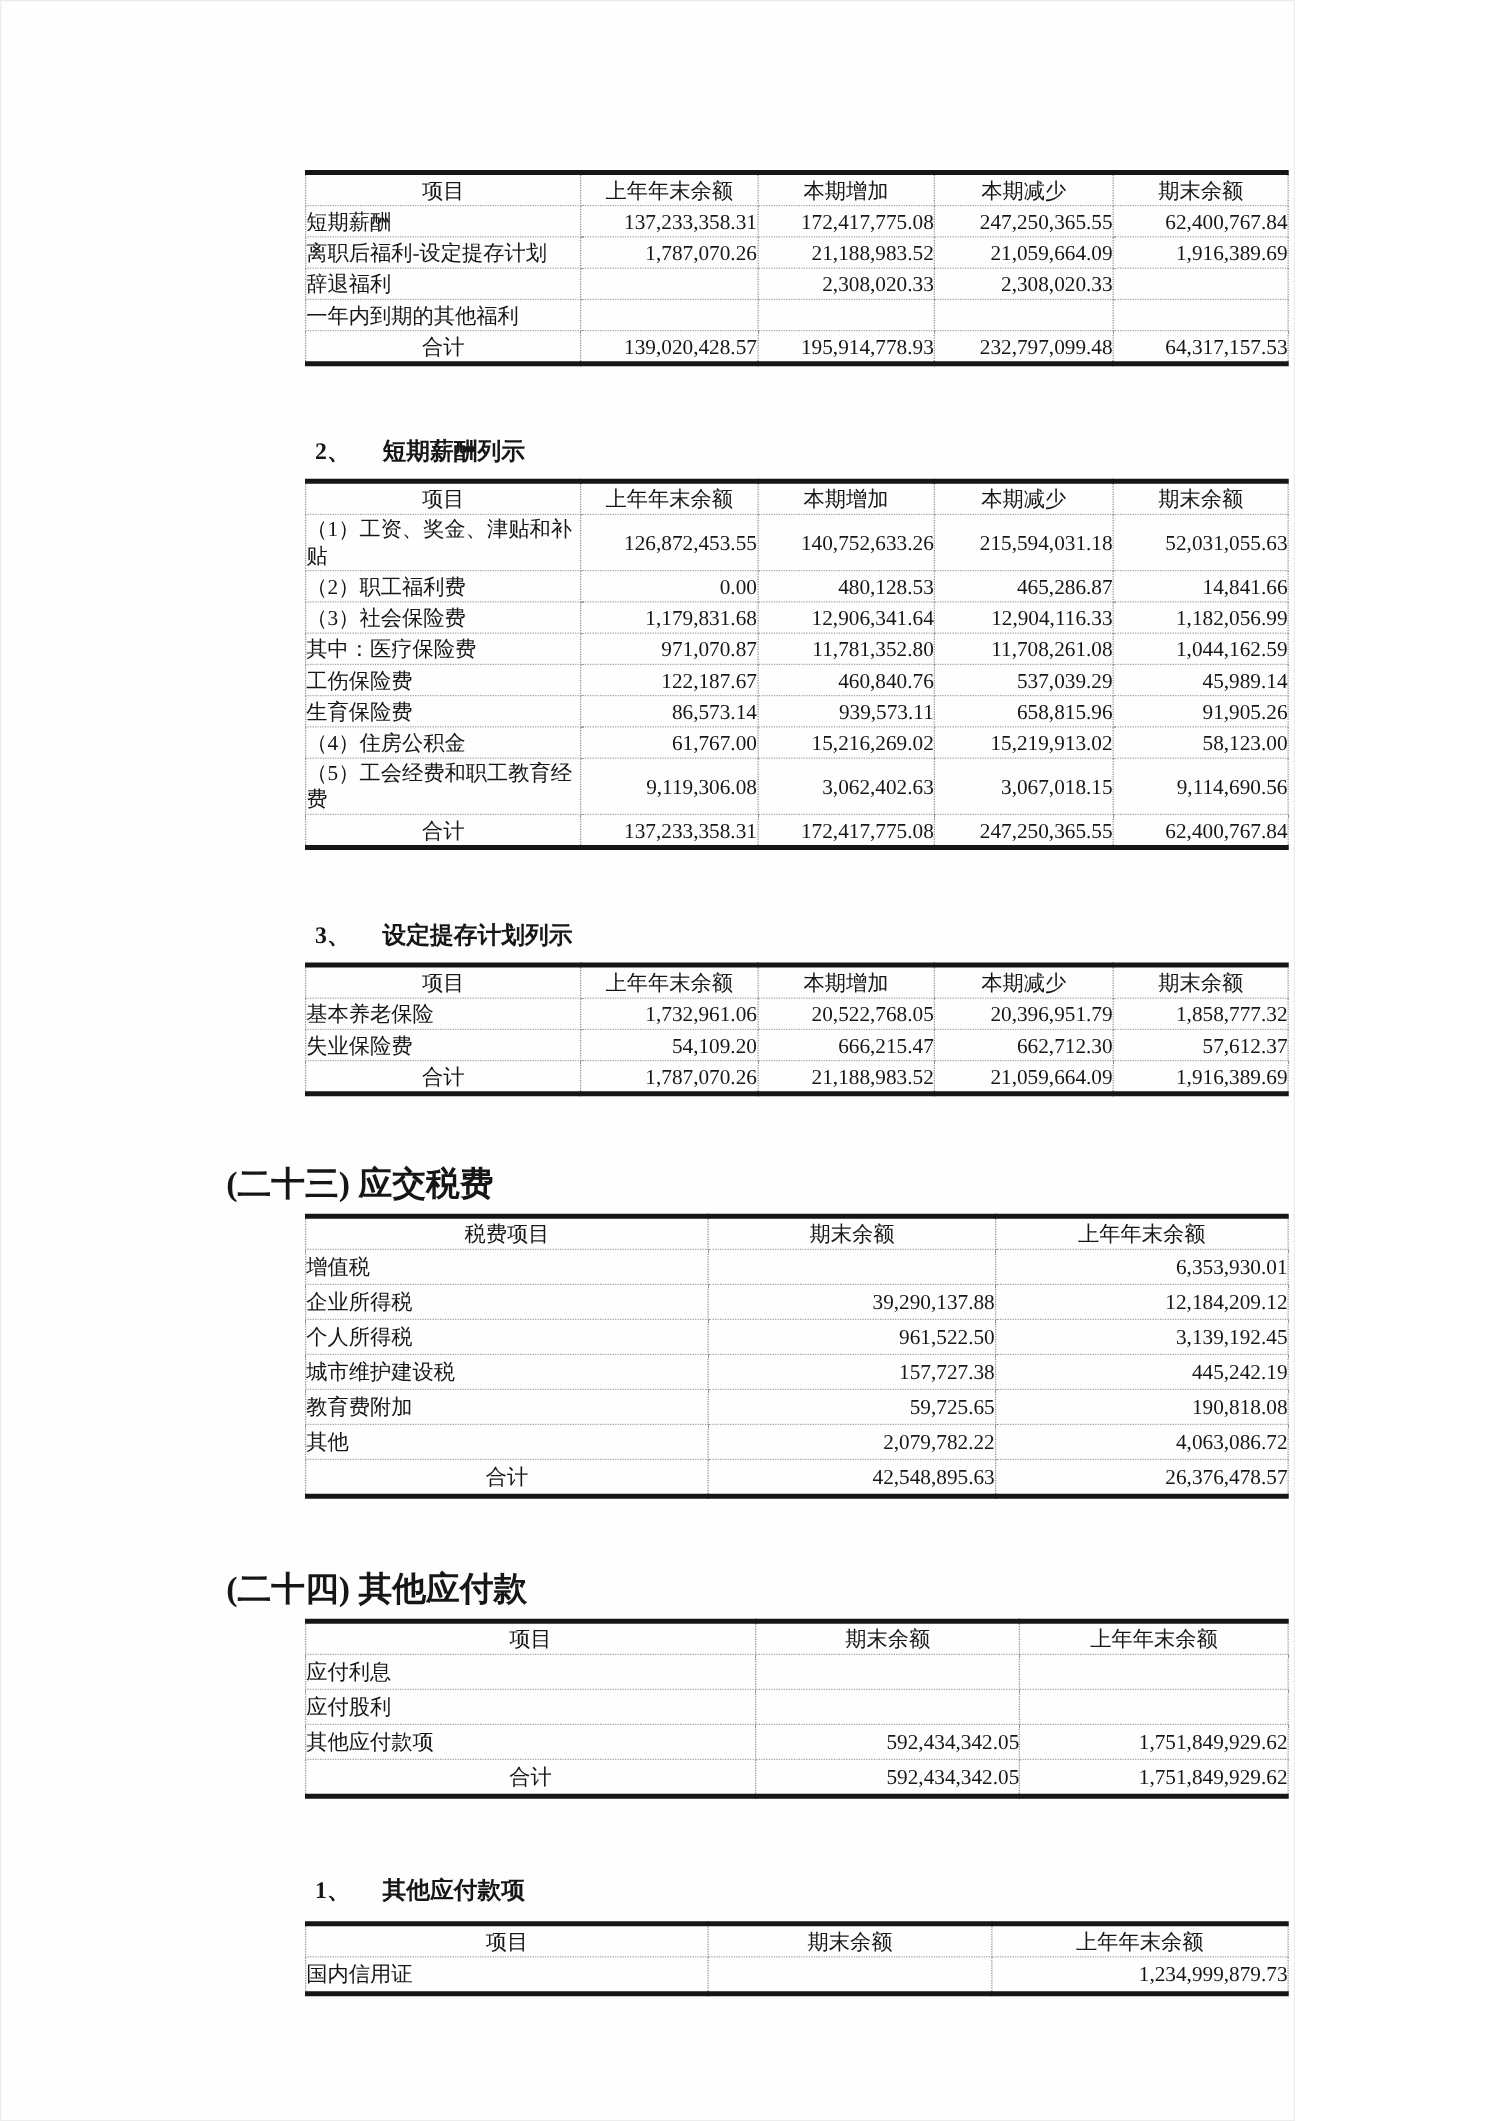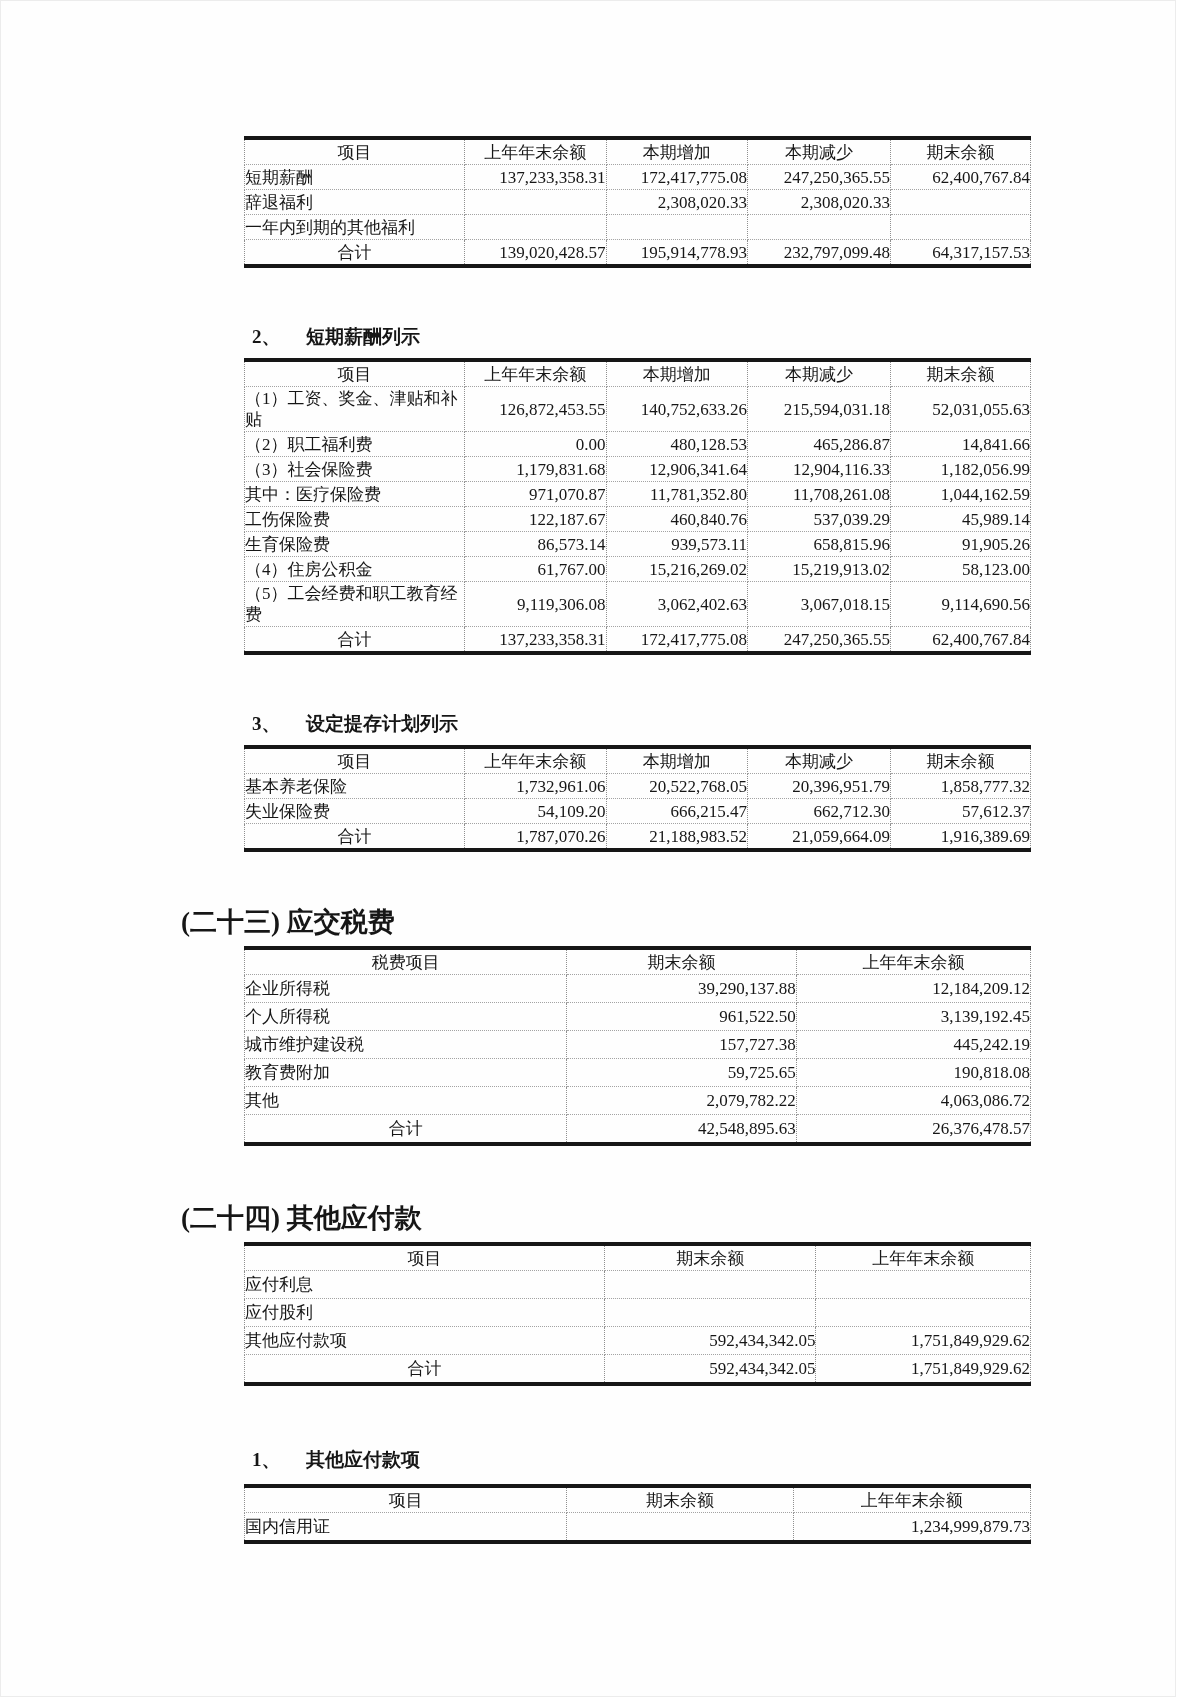--- a/index.html
+++ b/index.html
@@ -1,18 +1,18 @@
 <!DOCTYPE html>
 <html><head>
 <meta charset="utf-8">
 <style>
   html,body{margin:0;padding:0;background:#ffffff;}
   .page{
     position:relative;
-    width:1176px;height:1697px;
+    width:1036px;height:1697px;
     background:#fefefe;
     border:1px solid #ececec;
     box-sizing:border-box;
     font-family:"Liberation Serif","DejaVu Serif",serif;
     color:#161616;
     overflow:hidden;
   }
   #content{padding-top:135px;}
 
   
@@ -74,20 +74,27 @@
         </thead>
         <tbody>
           <tr>
             <td class="lbl">短期薪酬</td>
             <td class="num">137,233,358.31</td>
             <td class="num">172,417,775.08</td>
             <td class="num">247,250,365.55</td>
             <td class="num">62,400,767.84</td>
           </tr>
           <tr>
+            <td class="lbl">离职后福利-设定提存计划</td>
+            <td class="num">1,787,070.26</td>
+            <td class="num">21,188,983.52</td>
+            <td class="num">21,059,664.09</td>
+            <td class="num">1,916,389.69</td>
+          </tr>
+          <tr>
             <td class="lbl">辞退福利</td>
             <td class="num">&nbsp;</td>
             <td class="num">2,308,020.33</td>
             <td class="num">2,308,020.33</td>
             <td class="num">&nbsp;</td>
           </tr>
           <tr>
             <td class="lbl">一年内到期的其他福利</td>
             <td class="num">&nbsp;</td>
             <td class="num">&nbsp;</td>
@@ -238,20 +245,25 @@
         </colgroup>
         <thead>
           <tr>
             <th>税费项目</th>
             <th>期末余额</th>
             <th>上年年末余额</th>
           </tr>
         </thead>
         <tbody>
           <tr>
+            <td class="lbl">增值税</td>
+            <td class="num">&nbsp;</td>
+            <td class="num">6,353,930.01</td>
+          </tr>
+          <tr>
             <td class="lbl">企业所得税</td>
             <td class="num">39,290,137.88</td>
             <td class="num">12,184,209.12</td>
           </tr>
           <tr>
             <td class="lbl">个人所得税</td>
             <td class="num">961,522.50</td>
             <td class="num">3,139,192.45</td>
           </tr>
           <tr>

